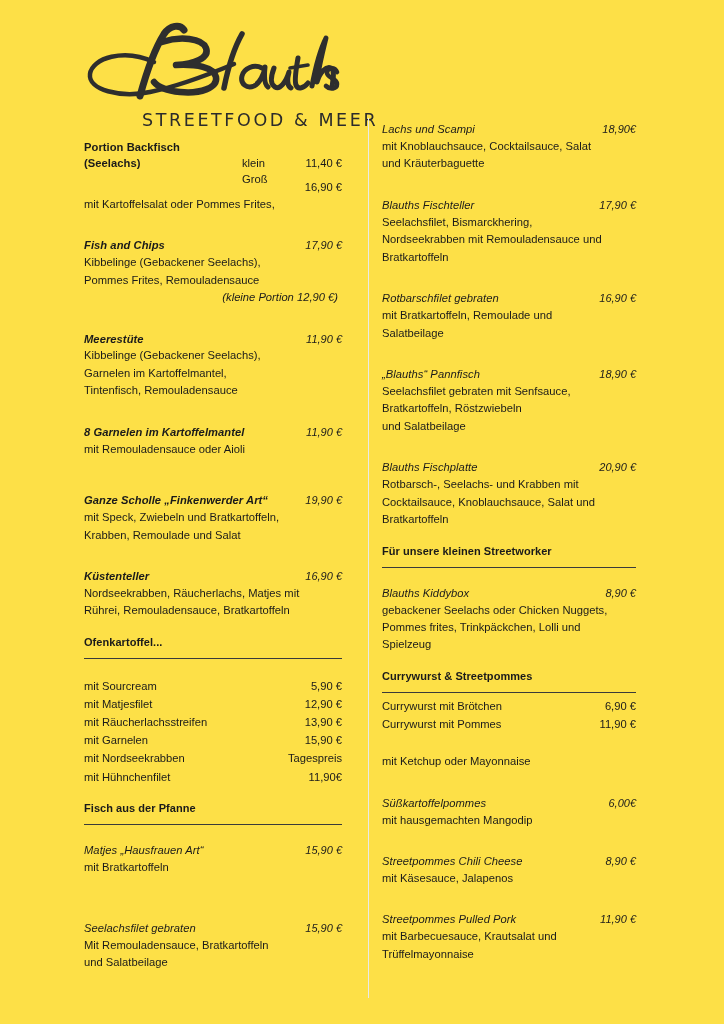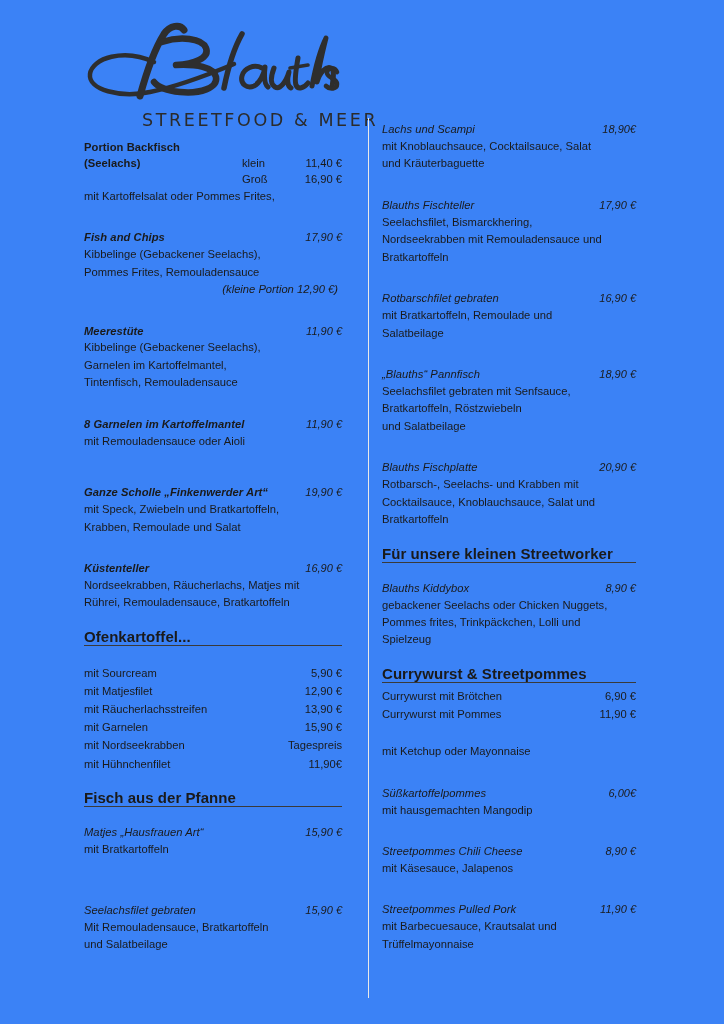--- a/index.html
+++ b/index.html
@@ -13,21 +13,21 @@
     height: 1024px;
     position: relative;
     font-family: "Liberation Sans", "DejaVu Sans", sans-serif;
     color: #1a1a1a;
     overflow: hidden;
   }
 
   .page {
     position: absolute;
     inset: 0;
-    background: #3b82f6;
+    background: #fde047;
   }
 
   
   .logo-block {
     position: absolute;
     left: 84px;
     top: 26px;
     width: 260px;
     height: 108px;
   }
@@ -122,36 +122,37 @@
   }
   .variant-label {
     font-size: 11.2px;
     width: 46px;
     text-align: left;
   }
   .variant-price {
     font-size: 11.2px;
     width: 54px;
     text-align: right;
+    margin-top: 8px;
   }
   .head-row {
     display: flex;
     align-items: flex-end;
     line-height: 1.42;
   }
   .head-row .name { flex: 1 1 auto; }
   .head-row .variant-label { flex: 0 0 46px; }
   .head-row .variant-price { flex: 0 0 54px; }
 
   
   .section-head {
-    font-size: 15px;
+    font-size: 11px;
     font-weight: bold;
     border-bottom: 1.4px solid #3a3a3a;
-    padding-bottom: 0;
+    padding-bottom: 10px;
     margin-top: 16px;
     margin-bottom: 18px;
     width: 100%;
     box-sizing: border-box;
     letter-spacing: 0.05px;
   }
 
   
   .opt-row {
     display: flex;

